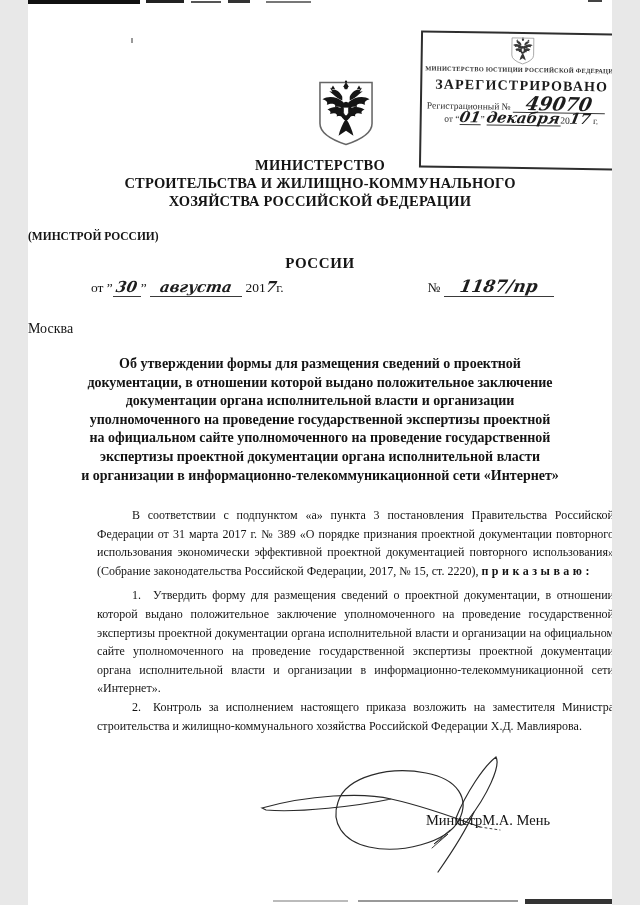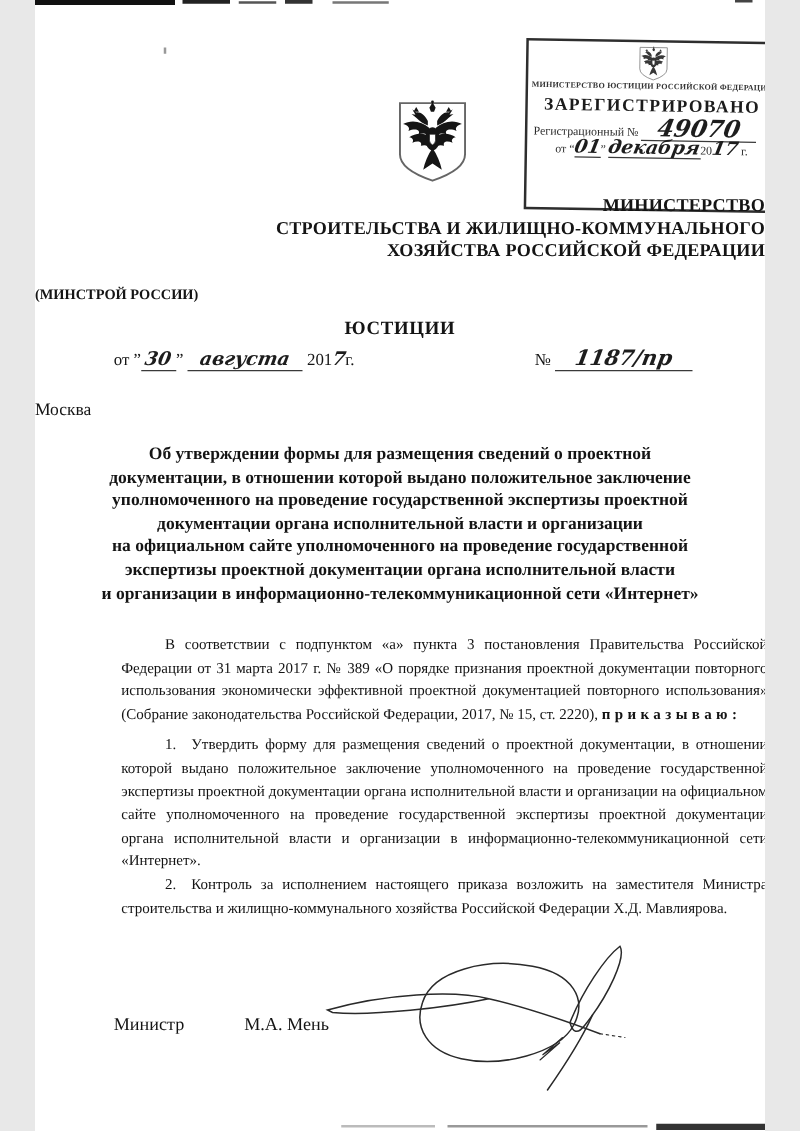--- a/index.html
+++ b/index.html
@@ -25,38 +25,38 @@
   .fill-line{display:inline-block;border-bottom:1px solid #3a3a3a;text-align:center;vertical-align:baseline;}
   
   .hand{
     font-family:"DejaVu Serif",serif;font-style:italic;font-weight:600;
     display:inline-block;transform:skewX(-10deg);color:#1d1d1d;line-height:0.6;
   }
   .hand-lg{font-size:19px;}
   .hand-md{font-size:15px;}
   
   .gerb{position:absolute;left:287px;top:80px;}
-  .ministry{position:absolute;top:156px;left:0;right:0;text-align:right;
+  .ministry{position:absolute;top:156px;left:0;right:0;text-align:center;
     font-weight:bold;font-size:14.5px;line-height:18.2px;letter-spacing:.2px;}
   .shortname{position:absolute;top:230px;left:0;right:0;font-weight:bold;font-size:11.5px;}
   .doctype{position:absolute;top:255px;left:0;right:0;text-align:center;font-weight:bold;font-size:15px;letter-spacing:.6px;}
   .dateline{position:absolute;top:280px;left:63px;right:58px;display:flex;
     justify-content:space-between;align-items:flex-end;font-size:13.5px;}
   .city{position:absolute;top:321px;left:0;right:0;text-align:left;font-size:14px;}
   .subject{position:absolute;top:355px;left:38px;right:38px;text-align:center;
     font-weight:bold;font-size:14px;line-height:18.6px;}
   
   .bodytext{position:absolute;top:506px;left:69px;width:517px;
     font-size:12px;line-height:18.6px;text-align:justify;}
   .bodytext p{margin:0;text-indent:35px;}
   .bodytext p.gap{margin-top:6px;}
   .spaced{font-weight:bold;letter-spacing:3.5px;}
   
   .signrow{position:absolute;top:812px;left:63px;right:62px;display:flex;
-    justify-content:flex-start;font-size:14.5px;gap:48px;}
+    justify-content:flex-end;font-size:14.5px;}
   .sig-svg{position:absolute;left:225px;top:748px;}
 </style>
 </head>
 <body>
 
 <div class="page">
 
   <div class="artifact" style="left:0;top:0;width:112px;height:4px;"></div>
   <div class="artifact" style="left:118px;top:0;width:38px;height:3px;background:#222;"></div>
   <div class="artifact" style="left:163px;top:1px;width:30px;height:2px;background:#555;"></div>
@@ -105,41 +105,41 @@
       <span class="fill-line" style="min-width:62px;"><span class="hand hand-md">декабря</span></span><span>20</span><span class="hand hand-md">17</span>&nbsp;<span>г.</span>
     </div>
   </div>
 
   <div class="ministry">
     <div>МИНИСТЕРСТВО</div>
     <div>СТРОИТЕЛЬСТВА И ЖИЛИЩНО-КОММУНАЛЬНОГО</div>
     <div>ХОЗЯЙСТВА РОССИЙСКОЙ ФЕДЕРАЦИИ</div>
   </div>
   <div class="shortname">(МИНСТРОЙ РОССИИ)</div>
-  <div class="doctype">ЮСТИЦИИ</div>
+  <div class="doctype">РОССИИ</div>
 
   <div class="dateline">
     <span>
       <span>от ”</span><span class="fill-line" style="min-width:28px;"><span class="hand hand-md">30</span></span><span>”</span>
       <span class="fill-line" style="min-width:92px;"><span class="hand hand-md">августа</span></span>
       <span>201</span><span class="hand hand-md">7</span><span>г.</span>
     </span>
     <span>
       <span>№</span>
       <span class="fill-line" style="min-width:110px;"><span class="hand hand-lg" style="font-size:17px;">1187/пр</span></span>
     </span>
   </div>
 
   <div class="city">Москва</div>
 
   <div class="subject">
     <div>Об утверждении формы для размещения сведений о проектной</div>
     <div>документации, в отношении которой выдано положительное заключение</div>
+    <div>документации органа исполнительной власти и организации</div>
     <div>уполномоченного на проведение государственной экспертизы проектной</div>
-    <div>документации органа исполнительной власти и организации</div>
     <div>на официальном сайте уполномоченного на проведение государственной</div>
     <div>экспертизы проектной документации органа исполнительной власти</div>
     <div>и организации в информационно-телекоммуникационной сети «Интернет»</div>
   </div>
 
   <div class="bodytext">
     <p><span>В соответствии с подпунктом «а» пункта 3 постановления Правительства Российской Федерации от 31 марта 2017 г. № 389 «О порядке признания проектной документации повторного использования экономически эффективной проектной документацией повторного использования» (Собрание законодательства Российской Федерации, 2017, № 15, ст. 2220), </span><span class="spaced">приказываю:</span></p>
     <p class="gap">1. Утвердить форму для размещения сведений о проектной документации, в отношении которой выдано положительное заключение уполномоченного на проведение государственной экспертизы проектной документации органа исполнительной власти и организации на официальном сайте уполномоченного на проведение государственной экспертизы проектной документации органа исполнительной власти и организации в информационно-телекоммуникационной сети «Интернет».</p>
     <p>2. Контроль за исполнением настоящего приказа возложить на заместителя Министра строительства и жилищно-коммунального хозяйства Российской Федерации Х.Д. Мавлиярова.</p>
   </div>

